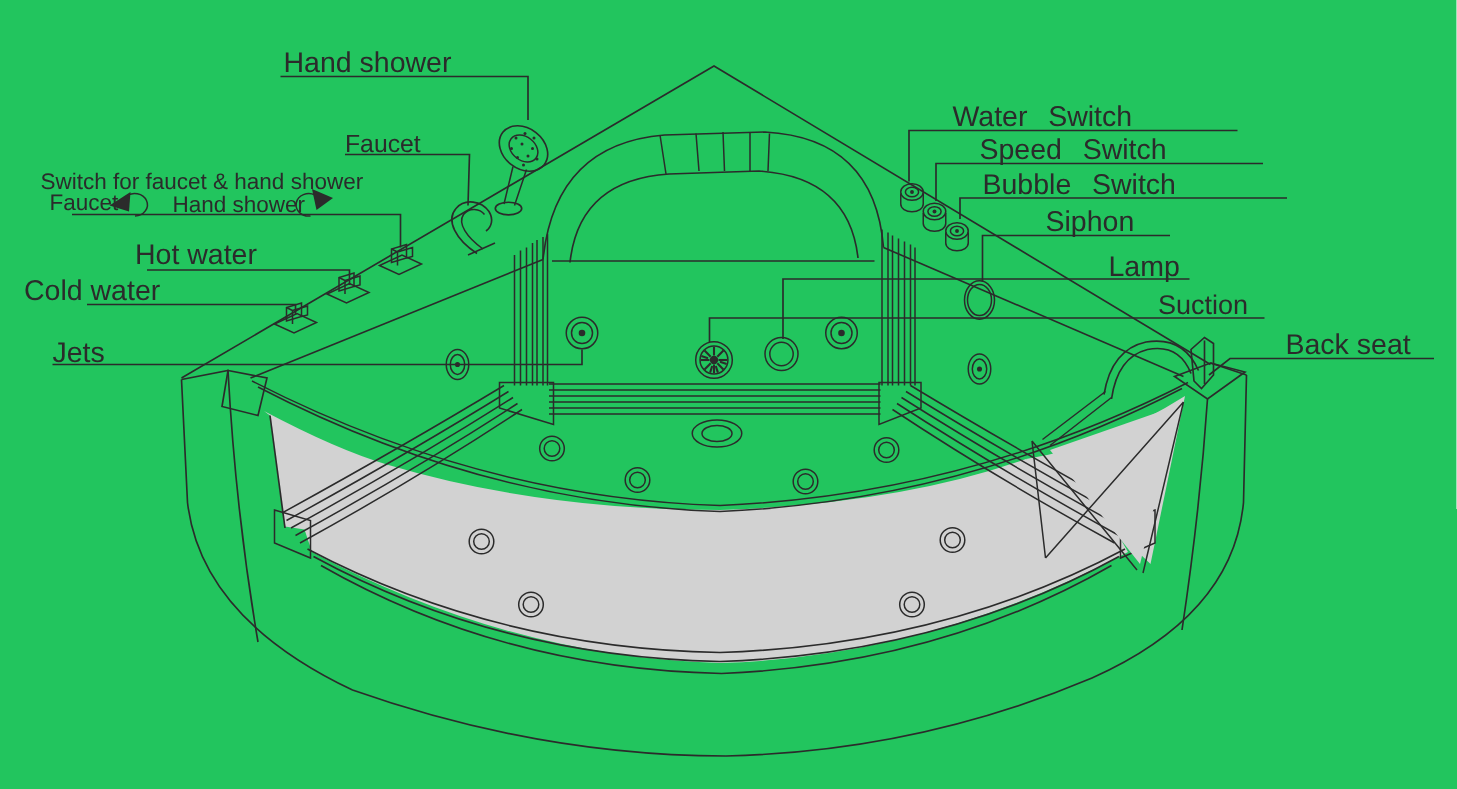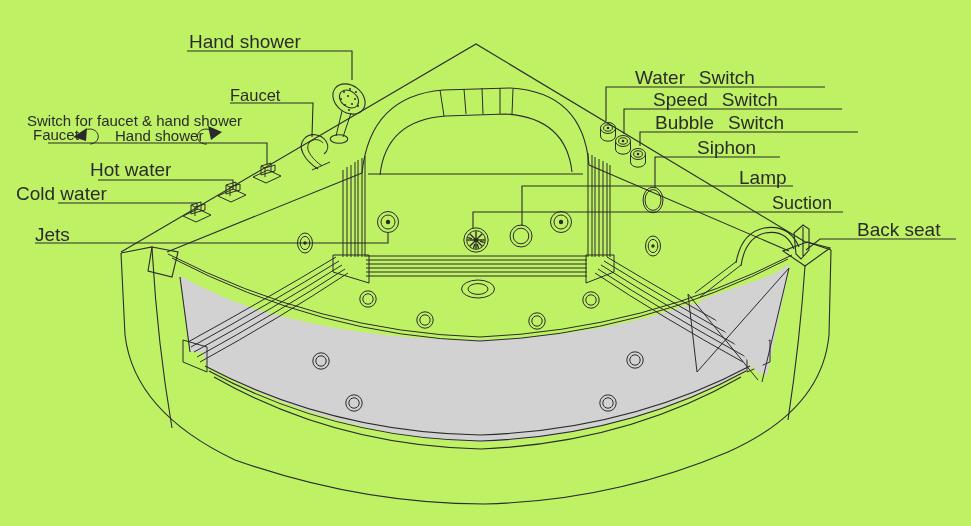--- a/index.html
+++ b/index.html
@@ -1,17 +1,17 @@
 <!DOCTYPE html>
 <html><head>
 <meta charset="utf-8">
 <style>
   html,body{margin:0;padding:0;background:#ffffff;}
   body{width:971px;height:526px;overflow:hidden;font-family:"Liberation Sans",sans-serif;}
-  #canvas{position:relative;width:971px;height:526px;background:#bef264;}
+  #canvas{position:relative;width:971px;height:526px;background:#22c55e;}
   svg{display:block;}
   .lbl{fill:#2b2b2b;font-family:"Liberation Sans",sans-serif;}
   .lbl-19{font-size:19px;}
   .lbl-18{font-size:18px;}
   .lbl-16{font-size:16.5px;}
   .lbl-15{font-size:15px;}
   .wide{word-spacing:0.45em;}
   .ln{stroke:#2b2b2b;stroke-width:1.1;fill:none;}
   .thin{stroke:#2b2b2b;stroke-width:1;fill:none;}
   .shade{fill:#d2d2d2;stroke:none;}

